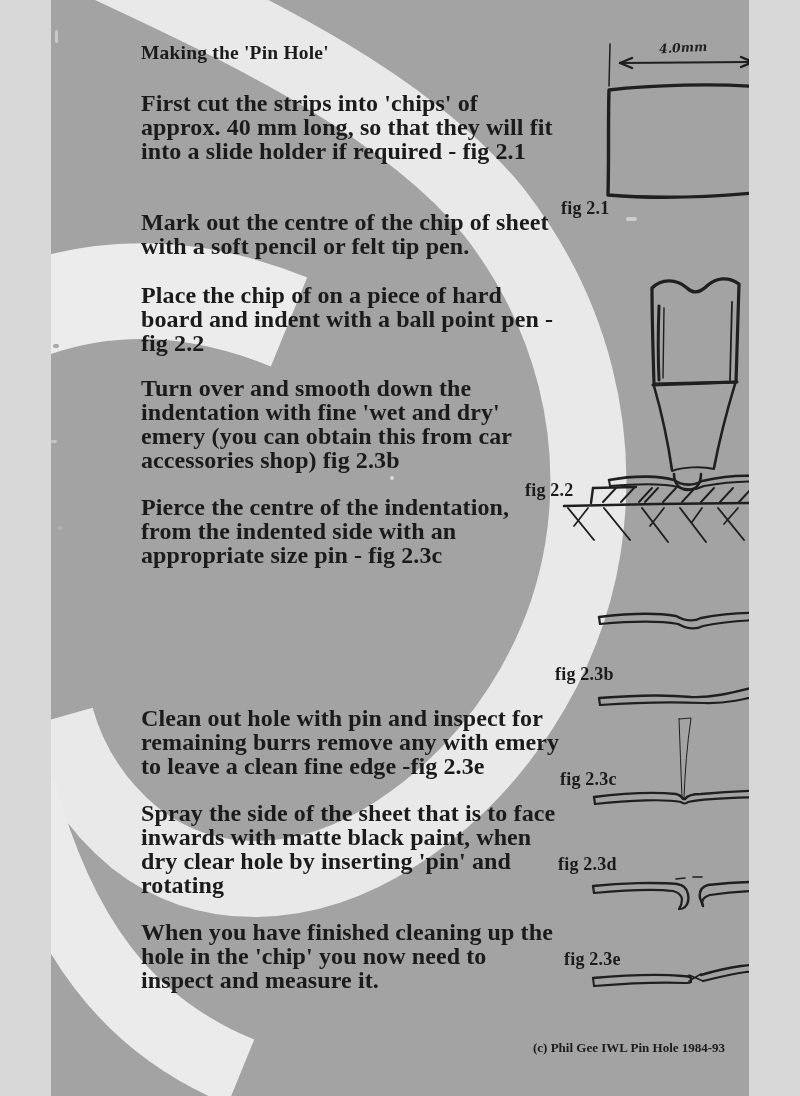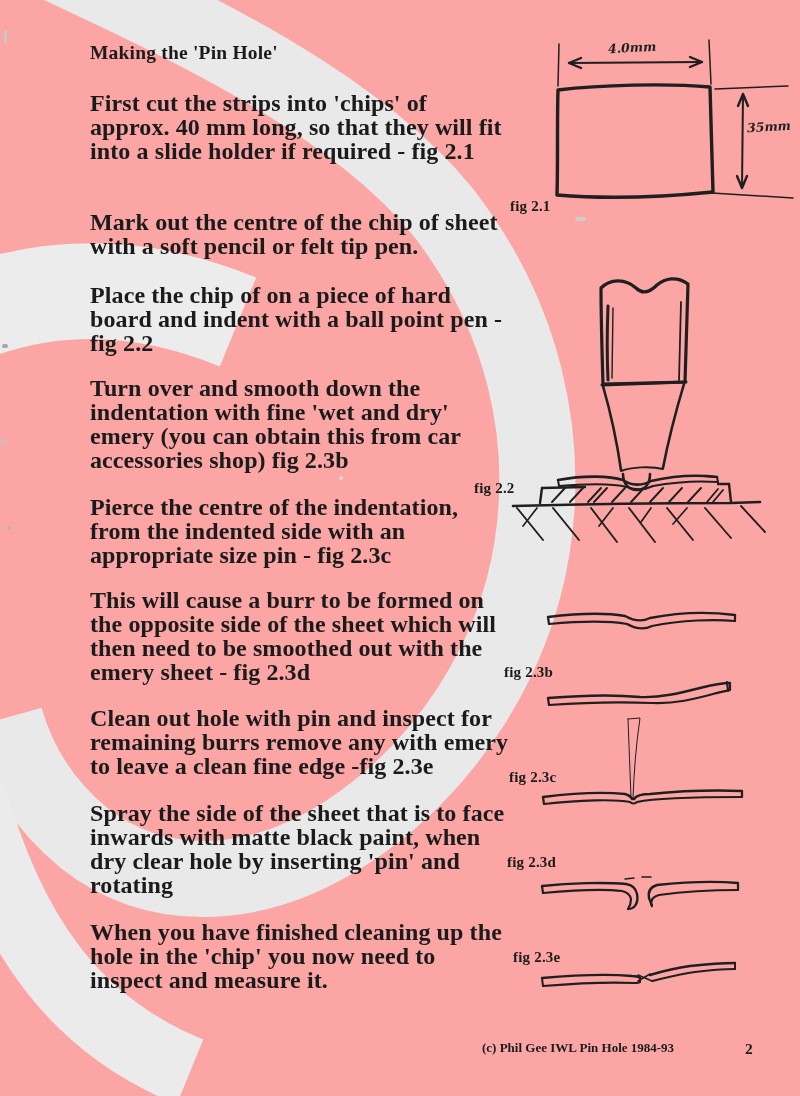--- a/index.html
+++ b/index.html
@@ -1,33 +1,33 @@
 <!DOCTYPE html>
 <html><head>
 <meta charset="utf-8">
 <style>
   html,body{margin:0;padding:0;background:#d8d8d8;}
   .page{
-    position:relative;width:800px;height:1096px;margin:0 auto;
-    background:#fca5a5;overflow:hidden;
+    position:relative;width:698px;height:1096px;margin:0 auto;
+    background:#a3a3a3;overflow:hidden;
     font-family:"Liberation Serif","DejaVu Serif",serif;color:#1b1b1b;
   }
   .wm{position:absolute;left:0;top:0;z-index:0;}
   .content{position:absolute;left:0;top:0;width:100%;height:100%;z-index:1;}
   .title{
     position:absolute;left:90px;top:42px;
     font-size:19.5px;font-weight:bold;letter-spacing:.2px;
   }
   .para{
     position:absolute;left:90px;width:420px;
     font-size:24px;line-height:23.9px;font-weight:bold;
     white-space:pre-line;letter-spacing:.1px;
   }
   .figlabel{
-    position:absolute;font-size:15px;font-weight:bold;letter-spacing:.2px;
+    position:absolute;font-size:18px;font-weight:bold;letter-spacing:.2px;
   }
   .dim{
     position:absolute;font-size:12.5px;font-style:italic;font-weight:bold;
     font-family:"DejaVu Serif",serif;color:#222;transform:rotate(-3deg);
   }
   .figsvg{position:absolute;}
   .figsvg path, .figsvg line{fill:none;stroke:#1f1f1f;stroke-linecap:round;stroke-linejoin:round;}
   .footer-copy{position:absolute;left:482px;top:1040px;font-size:13px;font-weight:bold;}
   .footer-page{position:absolute;left:745px;top:1040px;font-size:15.5px;font-weight:bold;}
   .artifact{position:absolute;border-radius:2px;}
@@ -61,24 +61,20 @@
     <div class="para" style="top:284px;">Place the chip of on a piece of hard
 board and indent with a ball point pen -
 fig 2.2</div>
     <div class="para" style="top:377px;">Turn over and smooth down the
 indentation with fine 'wet and dry'
 emery (you can obtain this from car
 accessories shop) fig 2.3b</div>
     <div class="para" style="top:496px;">Pierce the centre of the indentation,
 from the indented side with an
 appropriate size pin - fig 2.3c</div>
-    <div class="para" style="top:589px;">This will cause a burr to be formed on
-the opposite side of the sheet which will
-then need to be smoothed out with the
-emery sheet - fig 2.3d</div>
     <div class="para" style="top:707px;">Clean out hole with pin and inspect for
 remaining burrs remove any with emery
 to leave a clean fine edge -fig 2.3e</div>
     <div class="para" style="top:921px;">When you have finished cleaning up the
 hole in the 'chip' you now need to
 inspect and measure it.</div>
     <div class="para" style="top:802px;">Spray the side of the sheet that is to face
 inwards with matte black paint, when
 dry clear hole by inserting 'pin' and
 rotating</div>

